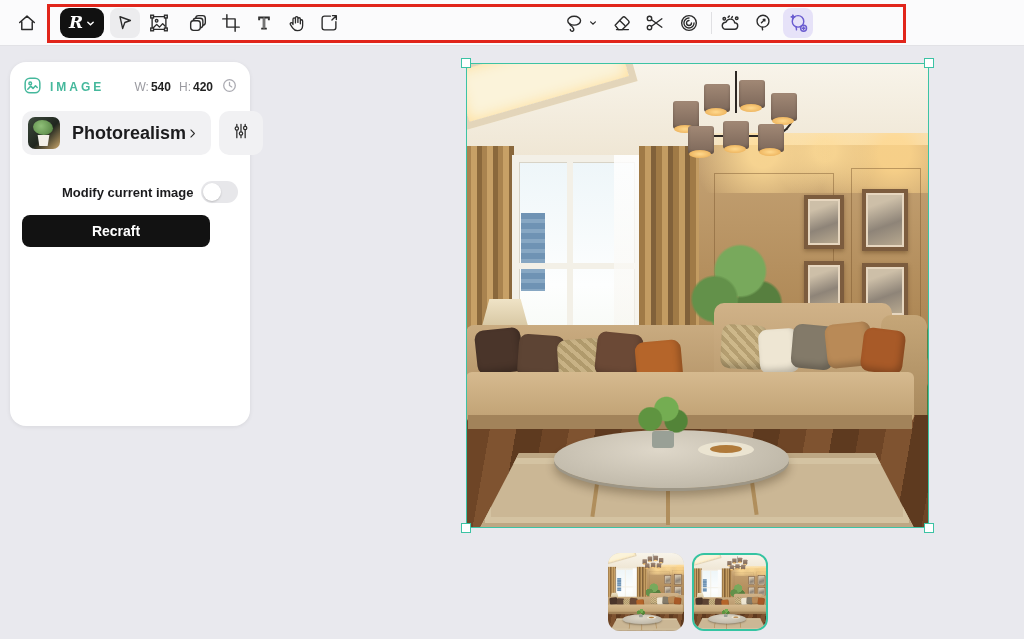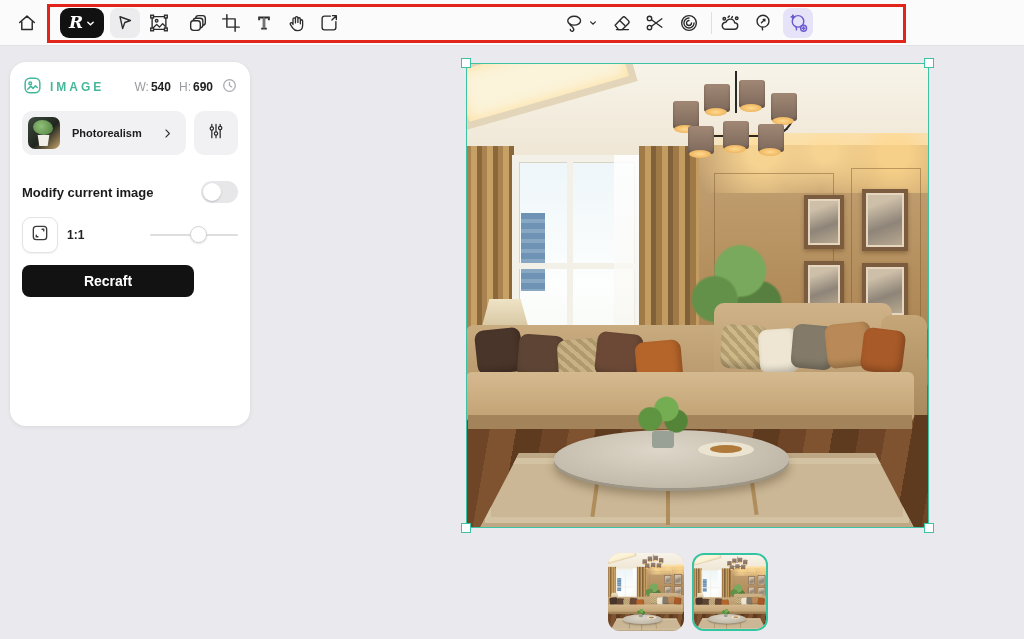--- a/index.html
+++ b/index.html
@@ -26,40 +26,40 @@
   .dims { margin-left:auto; display:flex; align-items:center; gap:8px; font-size:12px; }
   .dim-label { color:#9a9aa0; }
   .dim-val { color:#222; font-weight:bold; margin-left:2px; }
   .history-btn { margin-left:8px; cursor:pointer; display:flex; }
 
   .style-row { display:flex; gap:8px; margin-top:13px; }
   .style-select { flex:1; height:44px; background:#f1f1f3; border-radius:10px; display:flex; align-items:center; padding:6px; cursor:pointer; }
   .style-thumb { width:32px; height:32px; border-radius:7px; overflow:hidden; position:relative; background:linear-gradient(135deg,#3c4a3c,#20261f 55%,#caa66a); flex:none; }
   .style-thumb .leaf { position:absolute; left:5px; top:3px; width:20px; height:15px; border-radius:50% 60% 50% 60%; background:radial-gradient(circle at 40% 40%,#8fbf78,#4e7c3c); }
   .style-thumb .pot { position:absolute; left:9px; top:18px; width:13px; height:11px; background:#f2efe8; clip-path:polygon(5% 0,95% 0,82% 100%,18% 100%); }
-  .style-name { font-size:11px; font-weight:bold; color:#1c1c1e; margin-left:12px; }
+  .style-name { font-size:18px; font-weight:bold; color:#1c1c1e; margin-left:12px; }
   .style-chevron { margin-left:auto; margin-right:6px; display:flex; }
   .tune-btn { width:44px; height:44px; background:#f1f1f3; border-radius:10px; display:flex; align-items:center; justify-content:center; cursor:pointer; flex:none; }
 
   .prompt-box { margin-top:13px; min-height:110px; font-size:17px; line-height:1.42; color:#151515; width:212px; cursor:text; }
 
   .modify-row { margin-top:26px; display:flex; align-items:center; }
-  .modify-label { font-size:13px; font-weight:bold; color:#1b1b1d; }
+  .modify-label { font-size:13px; font-weight:bold; color:#1b1b1d;margin-left:40px; }
   .toggle { margin-left:auto; width:37px; height:22px; background:#e7e7ea; border-radius:11px; position:relative; cursor:pointer; }
   .toggle .knob { position:absolute; left:2px; top:2px; width:18px; height:18px; background:#fff; border-radius:50%; box-shadow:0 1px 2px rgba(0,0,0,.18); }
 
   .ratio-row { margin-top:14px; display:flex; align-items:center; }
   .ratio-btn { width:36px; height:36px; border-radius:9px; border:1px solid #e3e3e6; background:#fff; display:flex; align-items:center; justify-content:center; cursor:pointer; box-shadow:0 1px 2px rgba(0,0,0,.06); }
   .ratio-val { font-size:12px; color:#222; margin-left:9px; font-weight:bold; }
   .slider { position:relative; margin-left:auto; width:88px; height:18px; cursor:pointer; }
   .slider .track { position:absolute; left:0; right:0; top:8px; height:2px; background:#dededf; border-radius:1px; }
   .slider .knob { position:absolute; left:40px; top:0; width:17px; height:17px; background:#fff; border:1px solid #d4d4d7; border-radius:50%; box-shadow:0 1px 2px rgba(0,0,0,.12); }
 
   .palette-btn { margin-top:17px; width:216px; height:32px; background:#f1f1f3; border-radius:8px; display:flex; align-items:center; justify-content:center; gap:8px; font-size:14px; color:#1b1b1d; cursor:pointer; }
-  .generate-btn { margin-top:12px; width:172px; height:32px; background:#121212; border-radius:8px; display:flex; align-items:center; justify-content:center; color:#fff; font-size:14px; font-weight:bold; cursor:pointer; }
+  .generate-btn { margin-top:12px; width:188px; height:32px; background:#121212; border-radius:8px; display:flex; align-items:center; justify-content:center; color:#fff; font-size:14px; font-weight:bold; cursor:pointer; }
 
   
   .canvas-image { position:absolute; left:466px; top:63px; width:463px; height:465px; z-index:5; cursor:pointer; }
   .sel-border { position:absolute; inset:0; border:1.5px solid #3cc3a4; z-index:9; pointer-events:none; }
   .handle { position:absolute; width:10px; height:10px; background:#fff; border:1.5px solid #3cc3a4; z-index:10; }
   .h-tl { left:-5px; top:-5px; } .h-tr { right:-5px; top:-5px; }
   .h-bl { left:-5px; bottom:-5px; } .h-br { right:-5px; bottom:-5px; }
 
   
   .scene { position:relative; width:463px; height:465px; overflow:hidden; background:#efe8da; }
@@ -300,21 +300,21 @@
       <div class="badge">
         <span><svg width="21" height="21" viewBox="0 0 24 24" fill="none" stroke="#45b89c" stroke-width="1.7" stroke-linecap="round" stroke-linejoin="round">
               <rect x="3.6" y="3.6" width="16.8" height="16.8" rx="5.5"></rect>
               <circle cx="9.4" cy="9.6" r="1.5"></circle>
               <path d="M6.6 16.2 10 12.7l2.6 2.6 2.8-3 2 2"></path>
             </svg></span>
         <span class="panel-title">IMAGE</span>
       </div>
       <div class="dims">
         <span><span class="dim-label">W:</span><span class="dim-val">540</span></span>
-        <span><span class="dim-label">H:</span><span class="dim-val">690</span></span>
+        <span><span class="dim-label">H:</span><span class="dim-val">420</span></span>
       </div>
       <div class="history-btn">
         <span><svg width="17" height="17" viewBox="0 0 24 24" fill="none" stroke="#ababb2" stroke-width="1.8" stroke-linecap="round">
               <circle cx="12" cy="12" r="8.2"></circle>
               <path d="M12 7.5V12l3.2 2"></path>
             </svg></span>
       </div>
     </div>
 
     <div class="style-row">
@@ -341,33 +341,20 @@
     </div>
 
 
     <div class="modify-row">
       <span class="modify-label">Modify current image</span>
       <div class="toggle">
           <div class="knob"></div>
         </div>
     </div>
 
-    <div class="ratio-row">
-      <div class="ratio-btn">
-        <span><svg width="20" height="20" viewBox="0 0 24 24" fill="none" stroke="#3b3b3e" stroke-width="1.6" stroke-linecap="round" stroke-linejoin="round">
-              <rect x="4" y="4" width="16" height="16" rx="3.5"></rect>
-              <path d="M14.5 7.5h2v2M9.5 16.5h-2v-2"></path>
-            </svg></span>
-      </div>
-      <span class="ratio-val">1:1</span>
-      <div class="slider">
-        <div class="track"></div>
-        <div class="knob"></div>
-      </div>
-    </div>
 
 
     <div class="generate-btn">Recraft</div>
   </div>
 
   <div class="canvas-image">
     <div class="scene" id="scene-main">
       <div class="sc-ceiling"></div>
       <div class="sc-skylight"></div>
       <div class="sc-wallR"></div>

